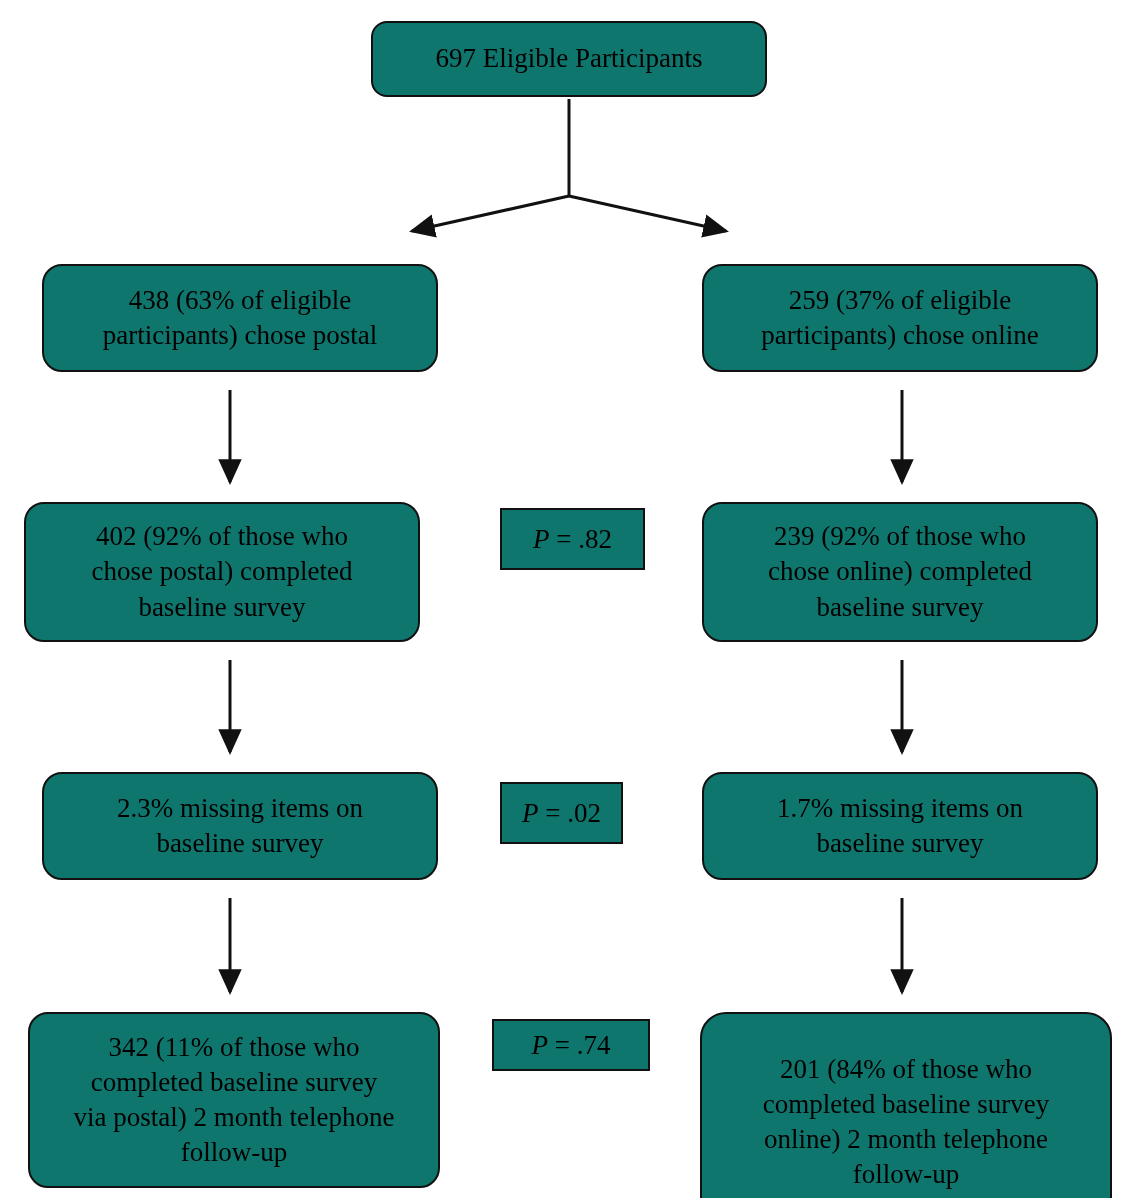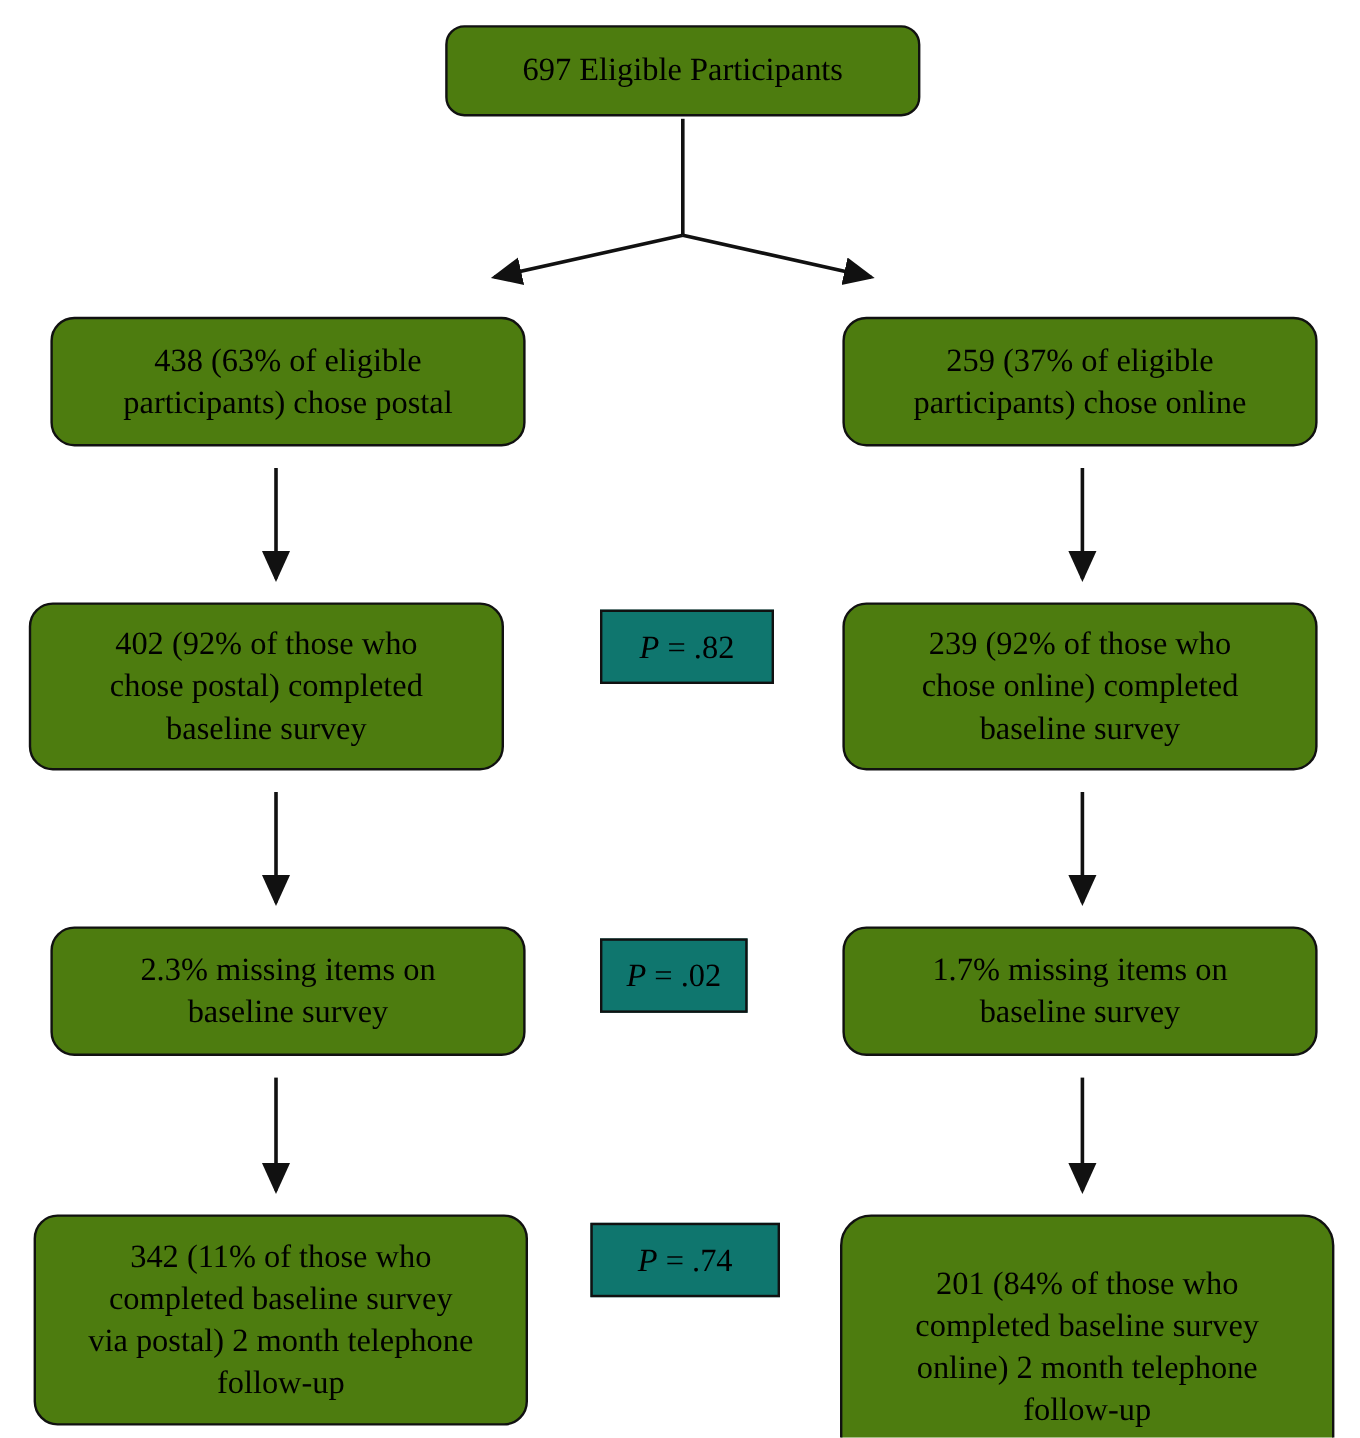--- a/index.html
+++ b/index.html
@@ -17,21 +17,21 @@
   #canvas {
     position: relative;
     width: 1133px;
     height: 1198px;
   }
   .node {
     position: absolute;
     box-sizing: border-box;
     border: 2.5px solid #111111;
     border-radius: 20px;
-    background: #4d7c0f;
+    background: #0f766e;
     display: flex;
     align-items: center;
     justify-content: center;
     text-align: center;
     line-height: 1.30;
     font-size: 27px;
     padding: 4px 14px;
   }
   .node .txt {
     display: block;
@@ -68,21 +68,21 @@
   #node-postal     { left: 42px;   top: 264px;  width: 396px; height: 108px; }
   #node-online     { left: 702px;  top: 264px;  width: 396px; height: 108px; }
   #node-postal-bl  { left: 24px;   top: 502px;  width: 396px; height: 140px; }
   #node-online-bl  { left: 702px;  top: 502px;  width: 396px; height: 140px; }
   #node-postal-ms  { left: 42px;   top: 772px;  width: 396px; height: 108px; }
   #node-online-ms  { left: 702px;  top: 772px;  width: 396px; height: 108px; }
   #node-postal-fu  { left: 28px;   top: 1012px; width: 412px; height: 176px; }
   #node-online-fu  { left: 700px;  top: 1012px; width: 412px; height: 220px; border-radius: 26px; }
   #pbox-baseline   { left: 500px;  top: 508px;  width: 145px; height: 62px; }
   #pbox-missing    { left: 500px;  top: 782px;  width: 123px; height: 62px; }
-  #pbox-followup   { left: 492px;  top: 1019px; width: 158px; height: 62px; }
+  #pbox-followup   { left: 492px;  top: 1019px; width: 158px; height: 52px; }
 </style>
 </head>
 <body>
 
 <div id="canvas">
 
   <svg class="edges" viewBox="0 0 1133 1198">
     <defs>
       <marker id="arrowhead" markerWidth="9" markerHeight="9" refX="7.6" refY="4.5" orient="auto" markerUnits="strokeWidth">
         <path d="M0,0.6 L8.6,4.5 L0,8.4 z" fill="#111111"></path>

